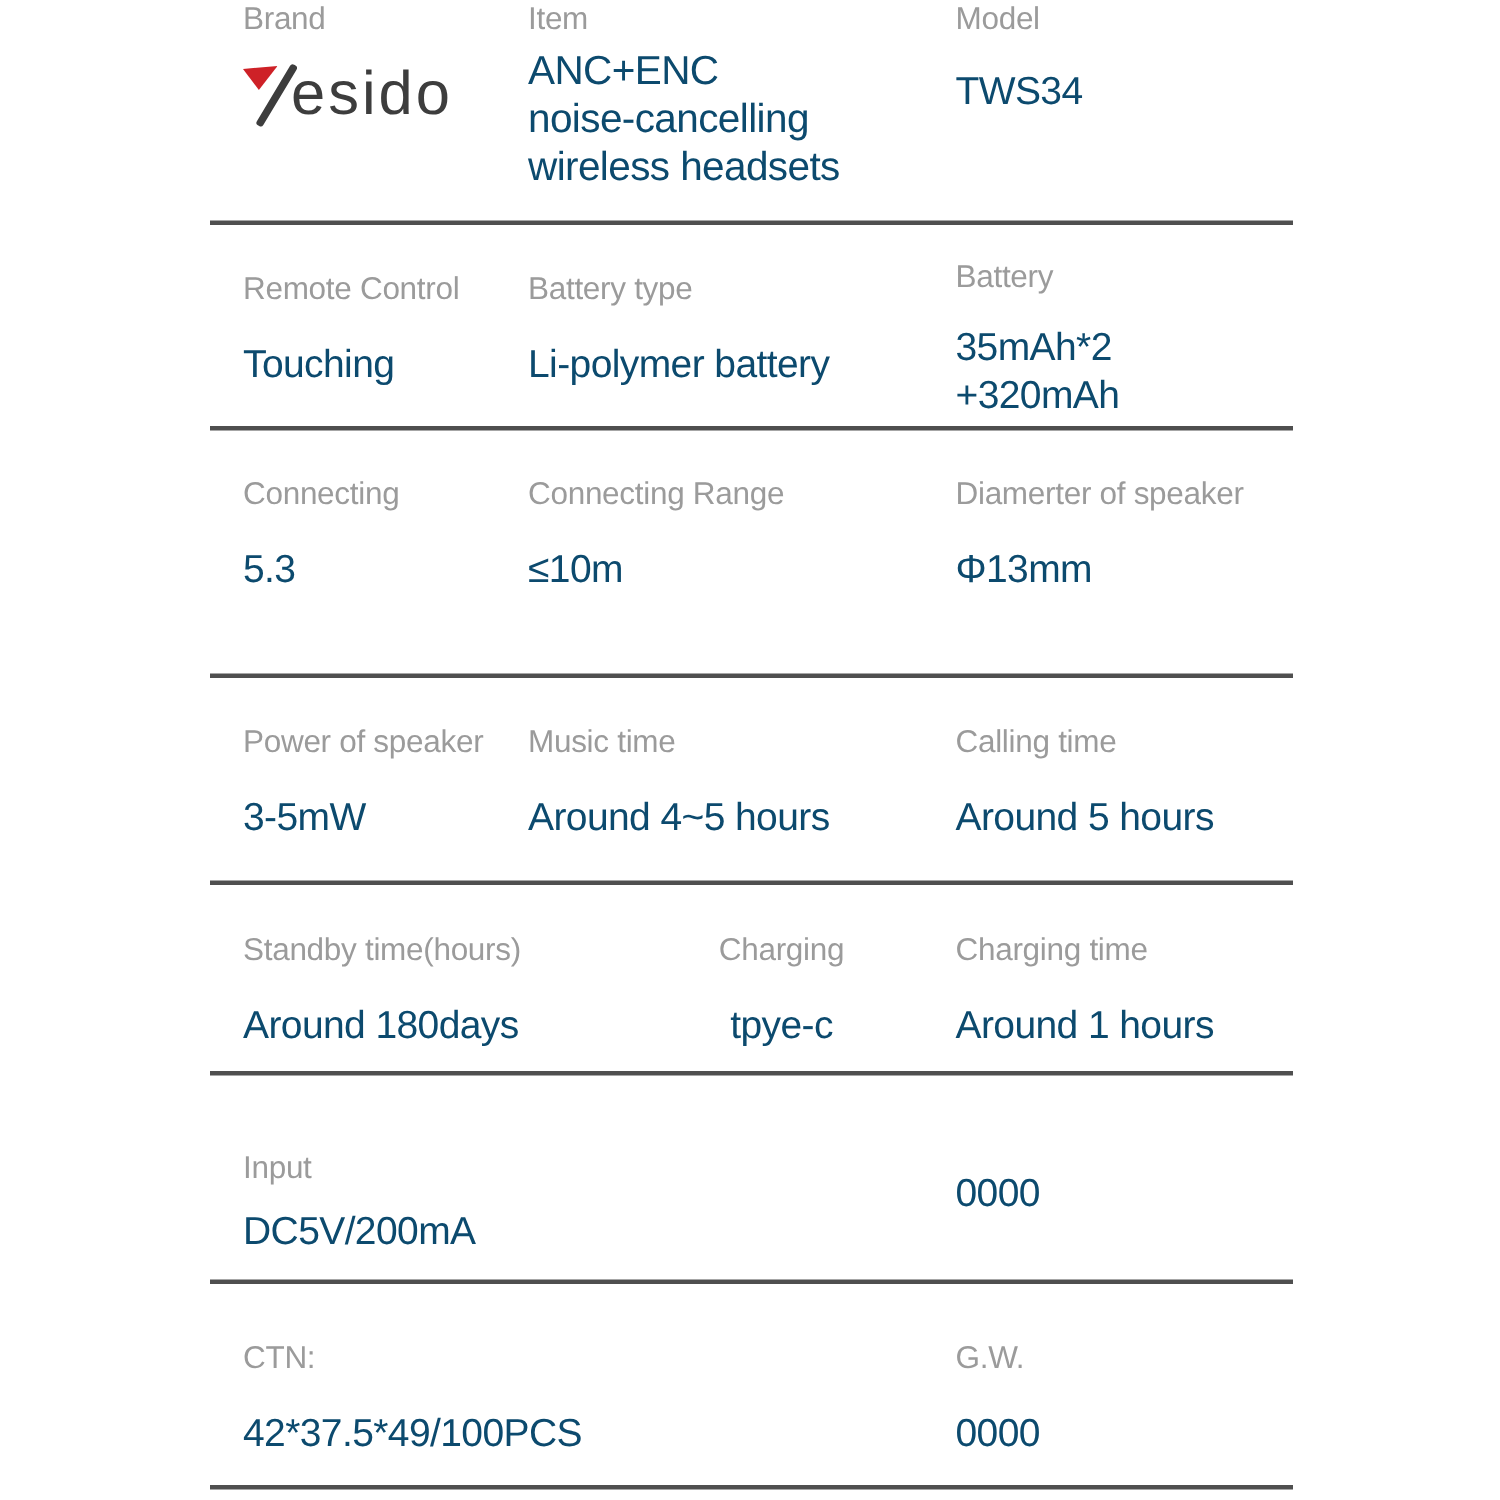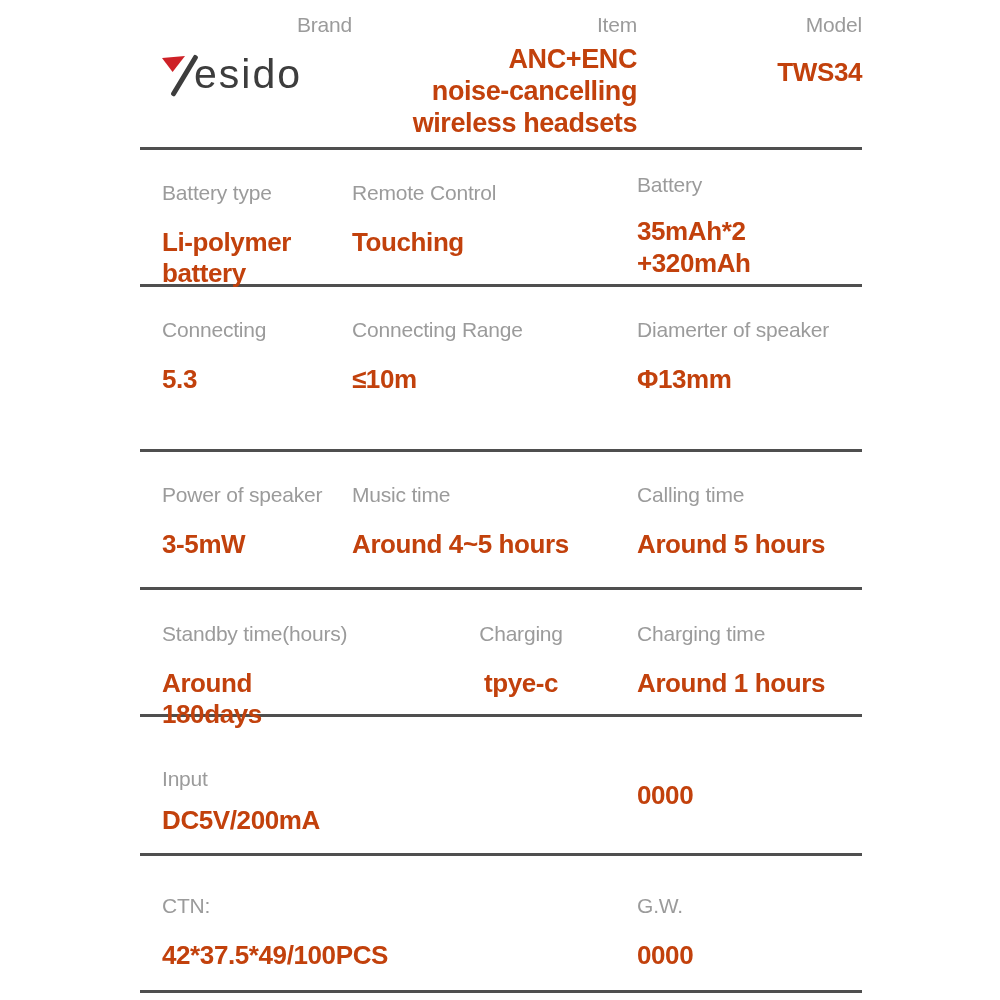--- a/index.html
+++ b/index.html
@@ -35,28 +35,28 @@
   .label {
     font-size: 21px;
     line-height: 25px;
     color: #9b9b9b;
     letter-spacing: -0.2px;
   }
   .value {
     margin-top: 22px;
     font-size: 26px;
     line-height: 31px;
-    font-weight: 700;
-    color: #c2410c;
+    font-weight: 400;
+    color: #0c4a6e;
     letter-spacing: -0.4px;
     white-space: pre-line;
   }
 
   
-  .r1 .cell { padding-top: 12px; text-align: right; }
+  .r1 .cell { padding-top: 0; }
   .cell-brand { padding-top: 44px; }
   .cell-item  { padding-top: 14px; }
   .cell-item .value { margin-top: 6px; line-height: 32px; font-size: 27px; }
   .cell-model { padding-top: 46px; }
   .cell-model .value { margin-top: 20px; }
 
   
   .cell-battery { padding-top: 22px; }
   .cell-battery .value { margin-top: 18px; line-height: 32px; }
 
@@ -133,26 +133,26 @@
 wireless headsets</div>
     </div>
     <div class="cell cell-model">
       <div class="label">Model</div>
       <div class="value">TWS34</div>
     </div>
   </div>
 
   <div class="row r2">
     <div class="cell">
+      <div class="label">Remote Control</div>
+      <div class="value">Touching</div>
+    </div>
+    <div class="cell">
       <div class="label">Battery type</div>
       <div class="value">Li-polymer battery</div>
-    </div>
-    <div class="cell">
-      <div class="label">Remote Control</div>
-      <div class="value">Touching</div>
     </div>
     <div class="cell cell-battery">
       <div class="label">Battery</div>
       <div class="value">35mAh*2
 +320mAh</div>
     </div>
   </div>
 
   <div class="row r3">
     <div class="cell">

